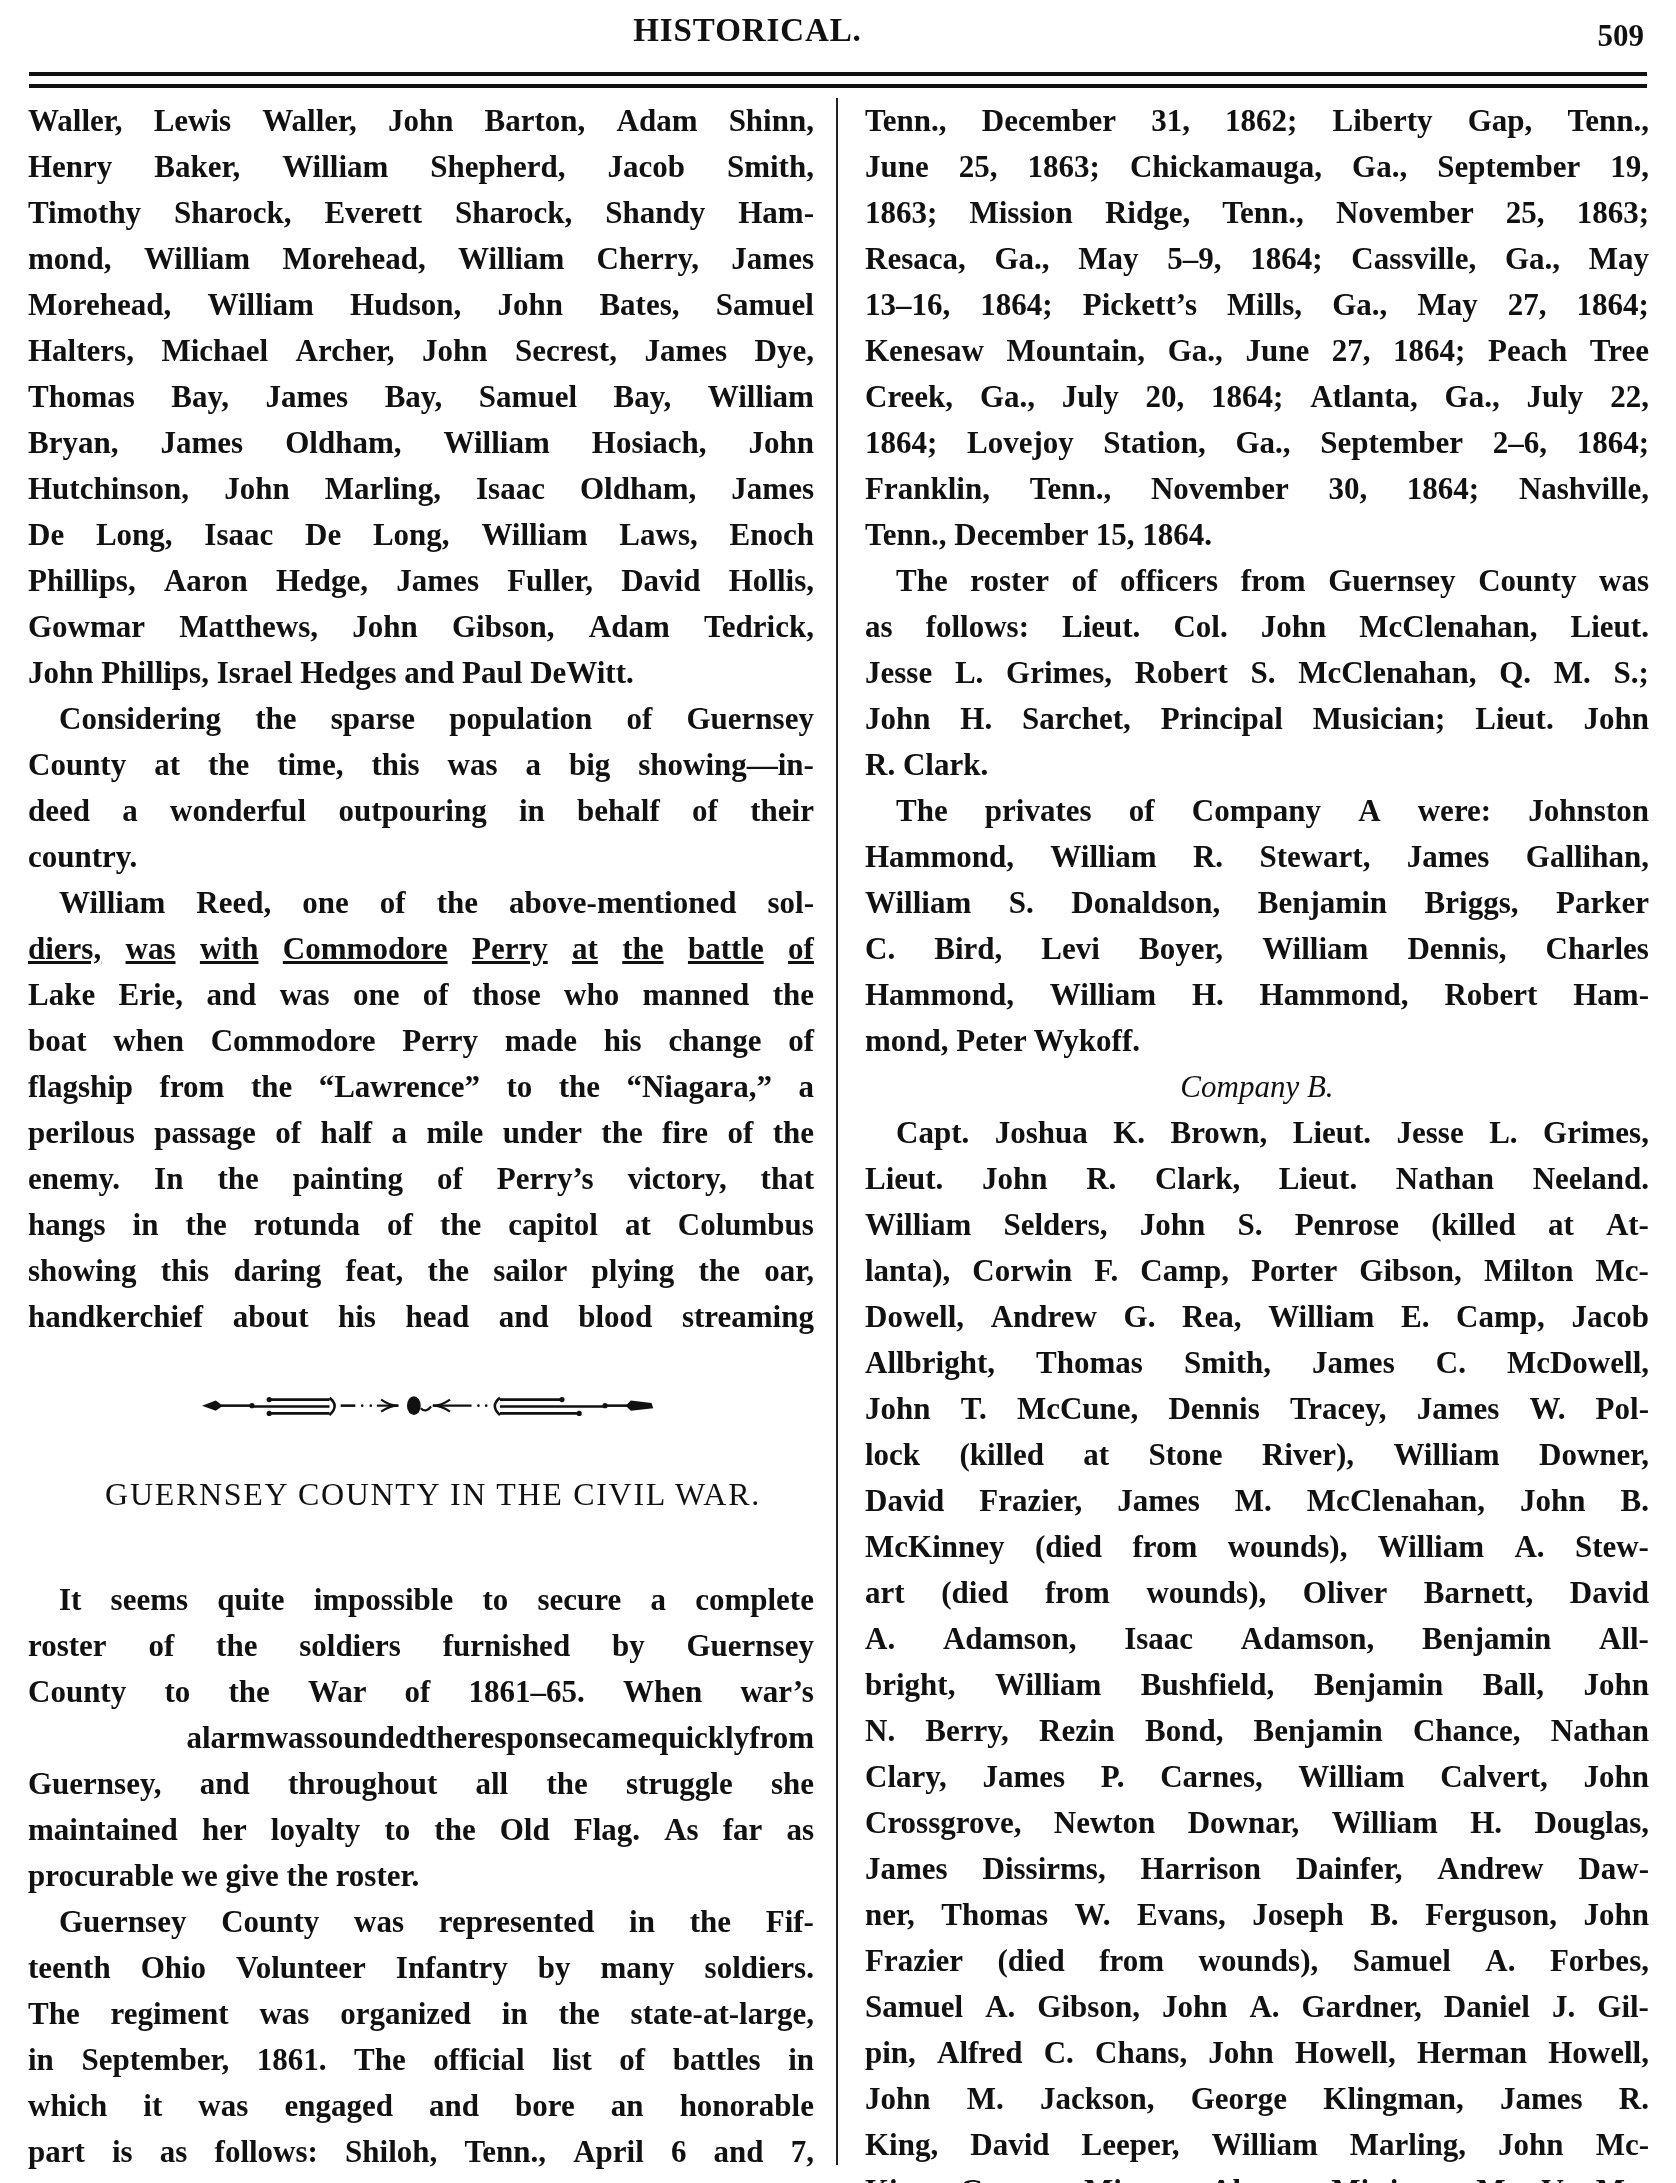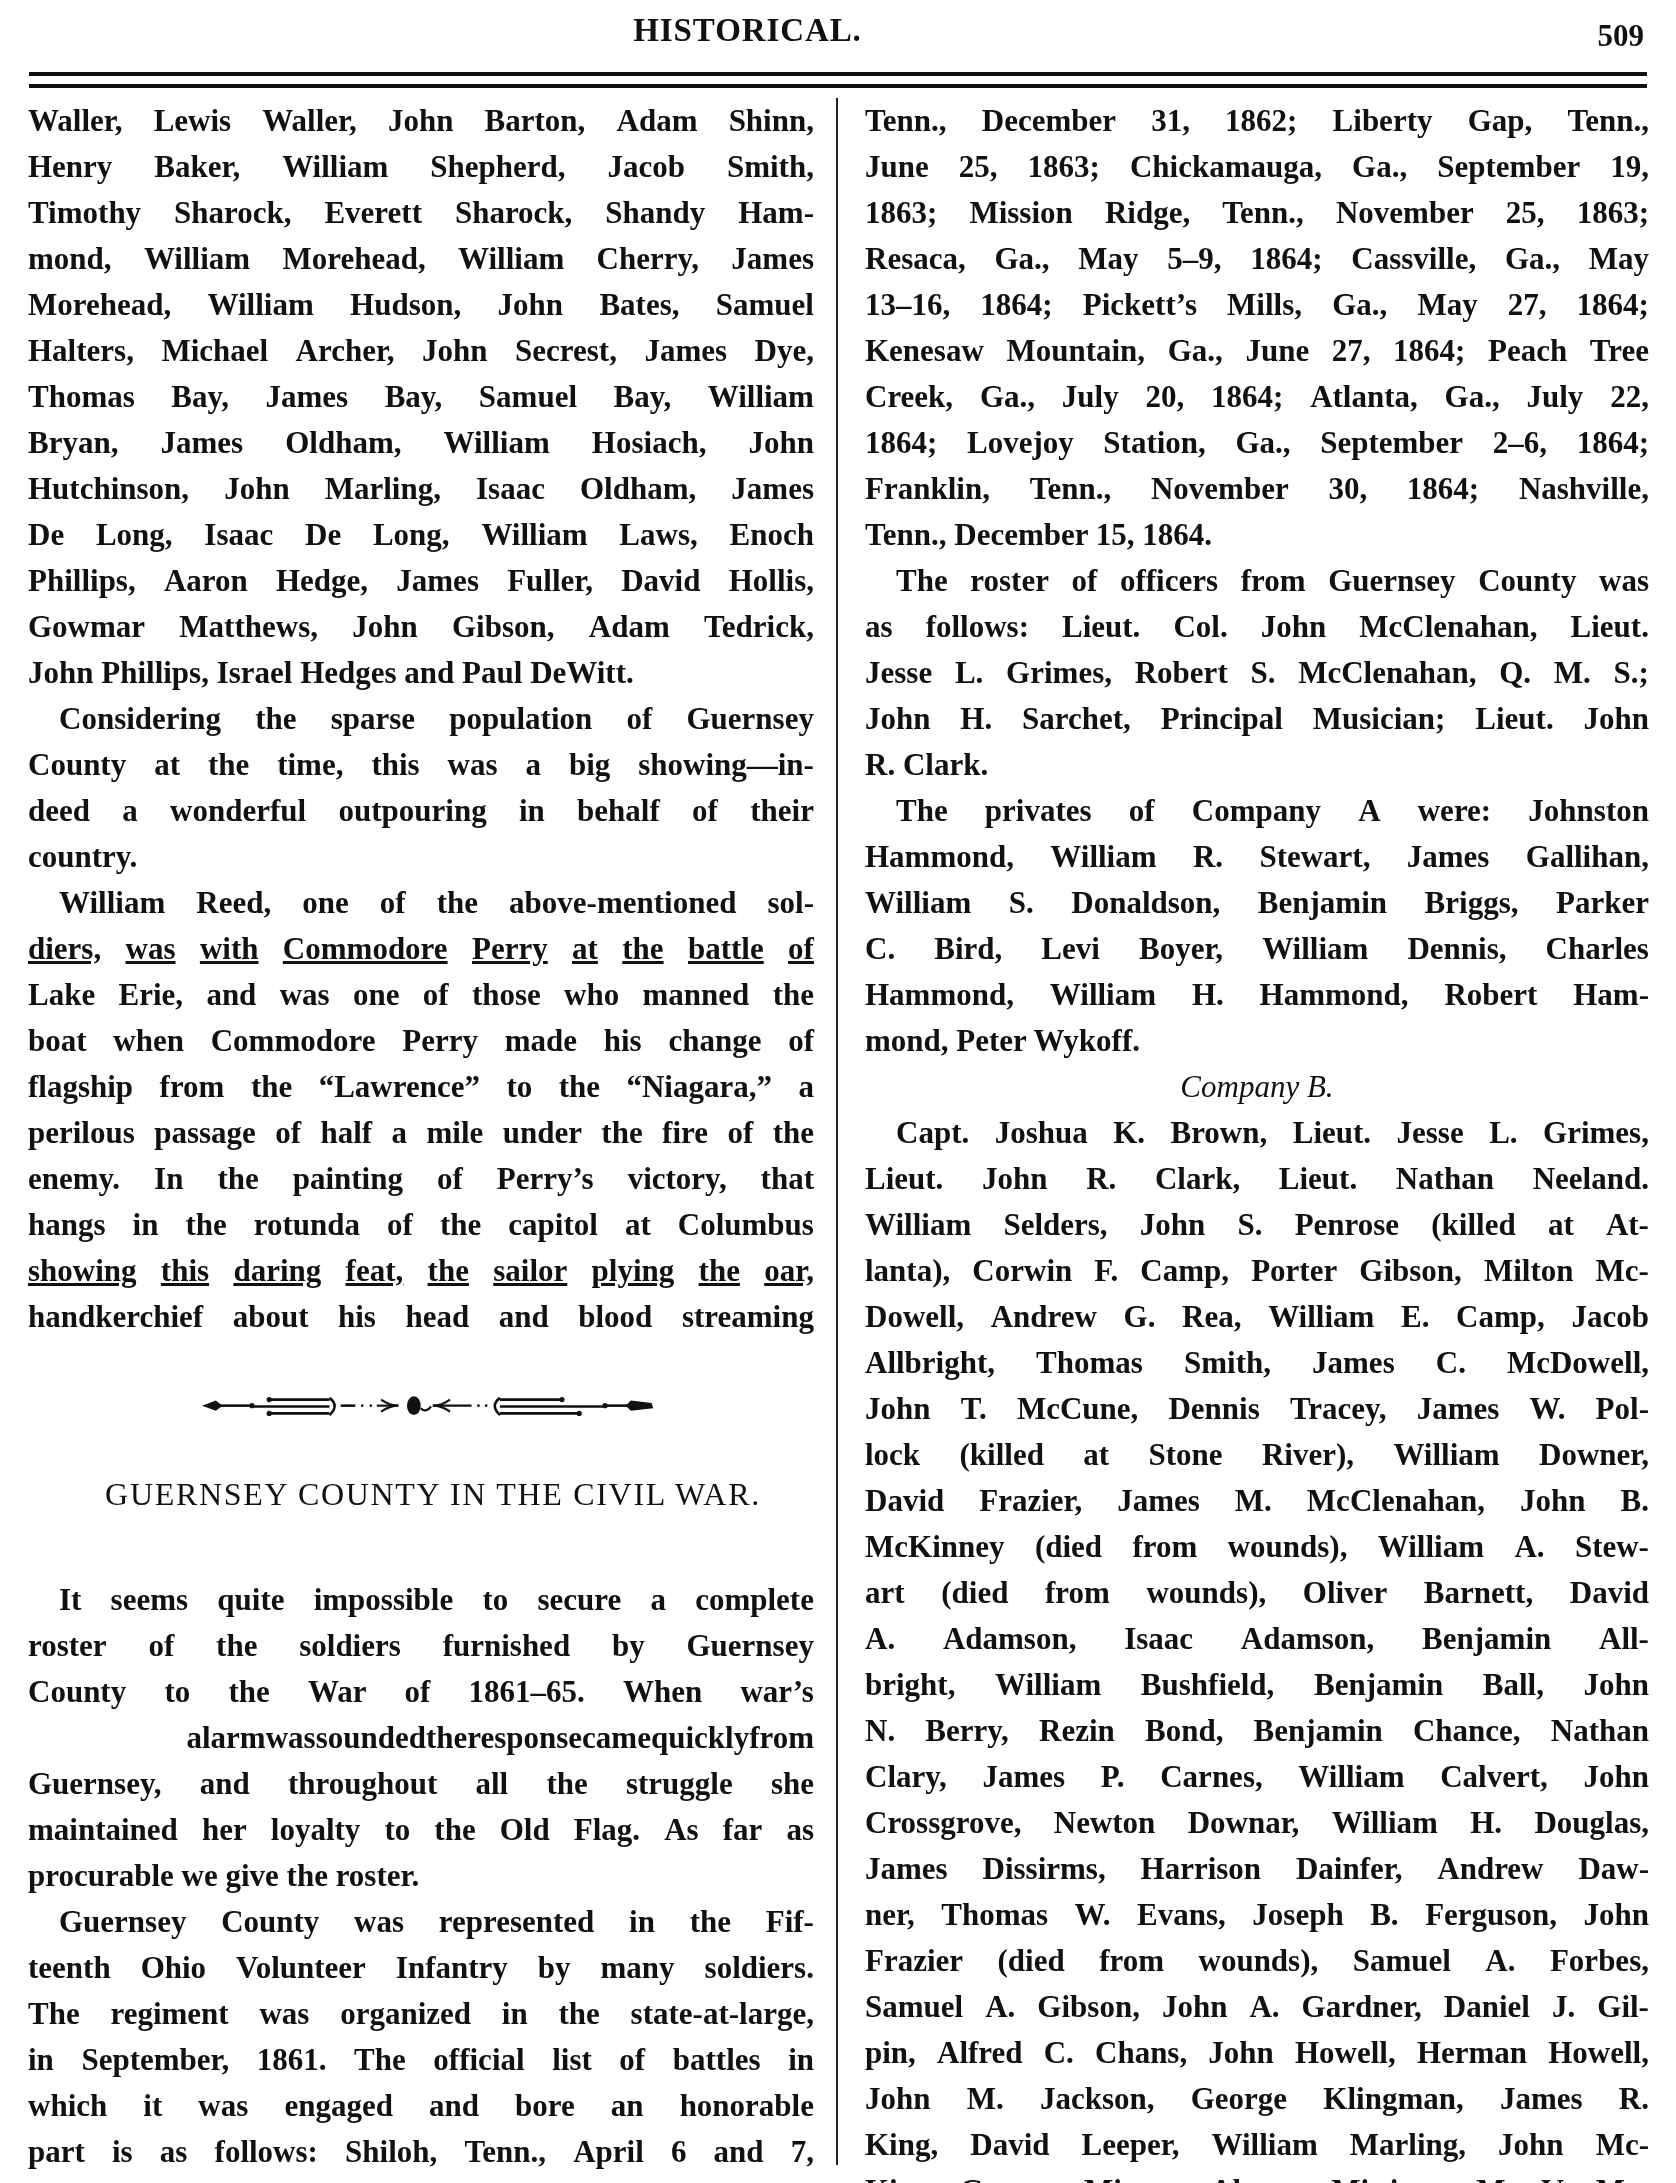--- a/index.html
+++ b/index.html
@@ -250,21 +250,21 @@
         <span>hangs</span>
         <span>in</span>
         <span>the</span>
         <span>rotunda</span>
         <span>of</span>
         <span>the</span>
         <span>capitol</span>
         <span>at</span>
         <span>Columbus</span>
       </div>
-    <div class="line bold" style="display: flex; justify-content: space-between; text-decoration: underline;">
+    <div class="line bold" style="display: flex; justify-content: space-between;">
         <span>showing</span>
         <span>this</span>
         <span>daring</span>
         <span>feat,</span>
         <span>the</span>
         <span>sailor</span>
         <span>plying</span>
         <span>the</span>
         <span>oar,</span>
       </div>

